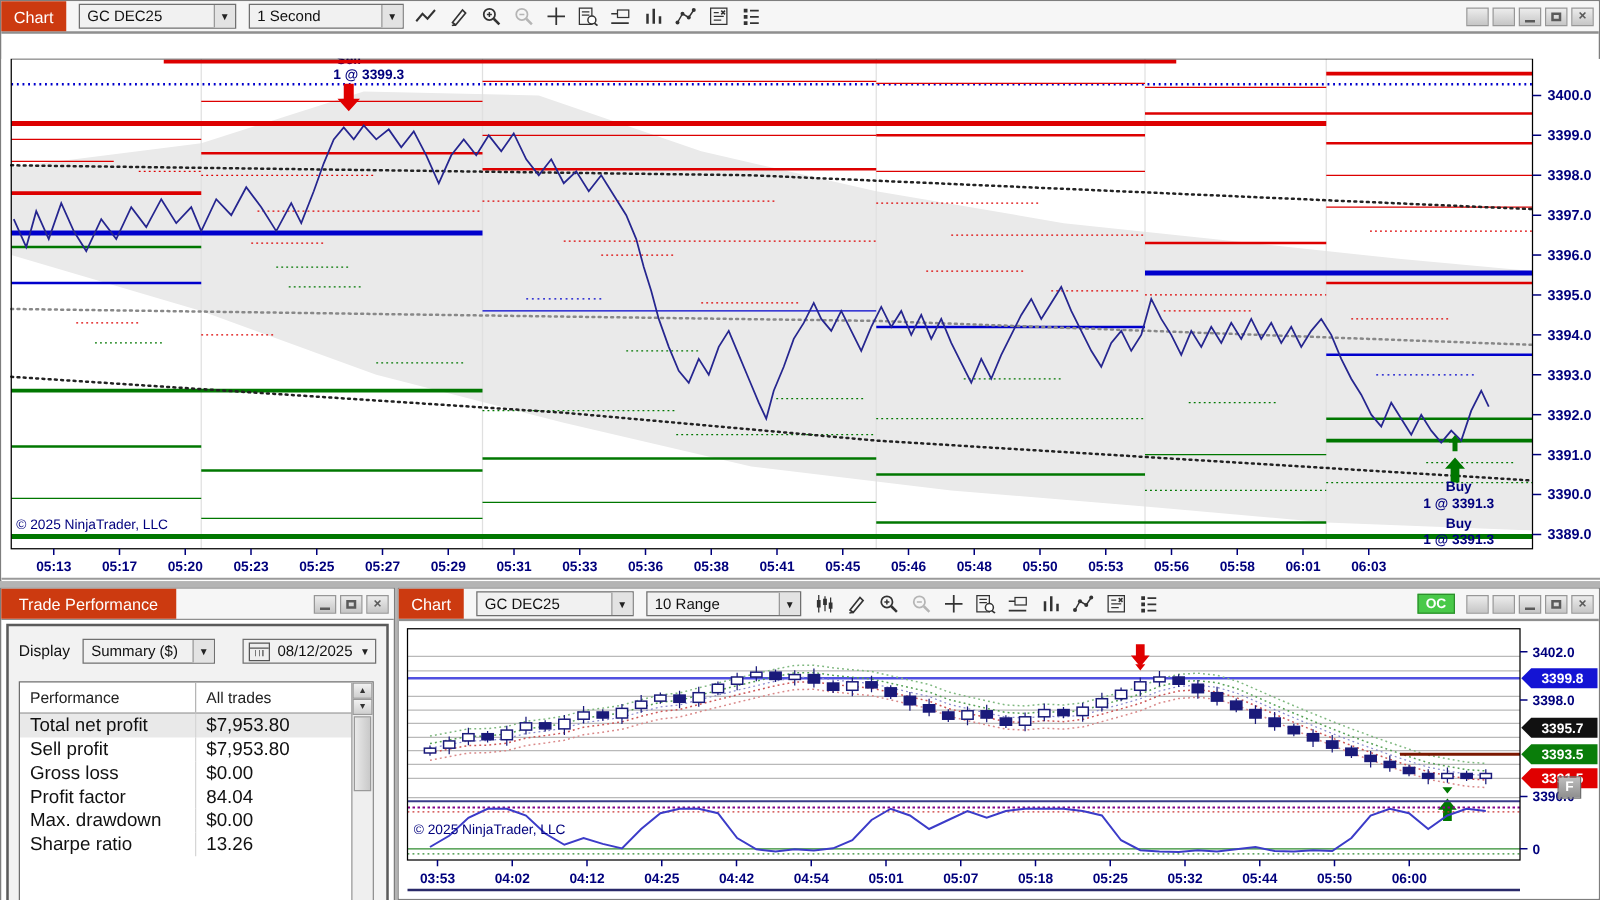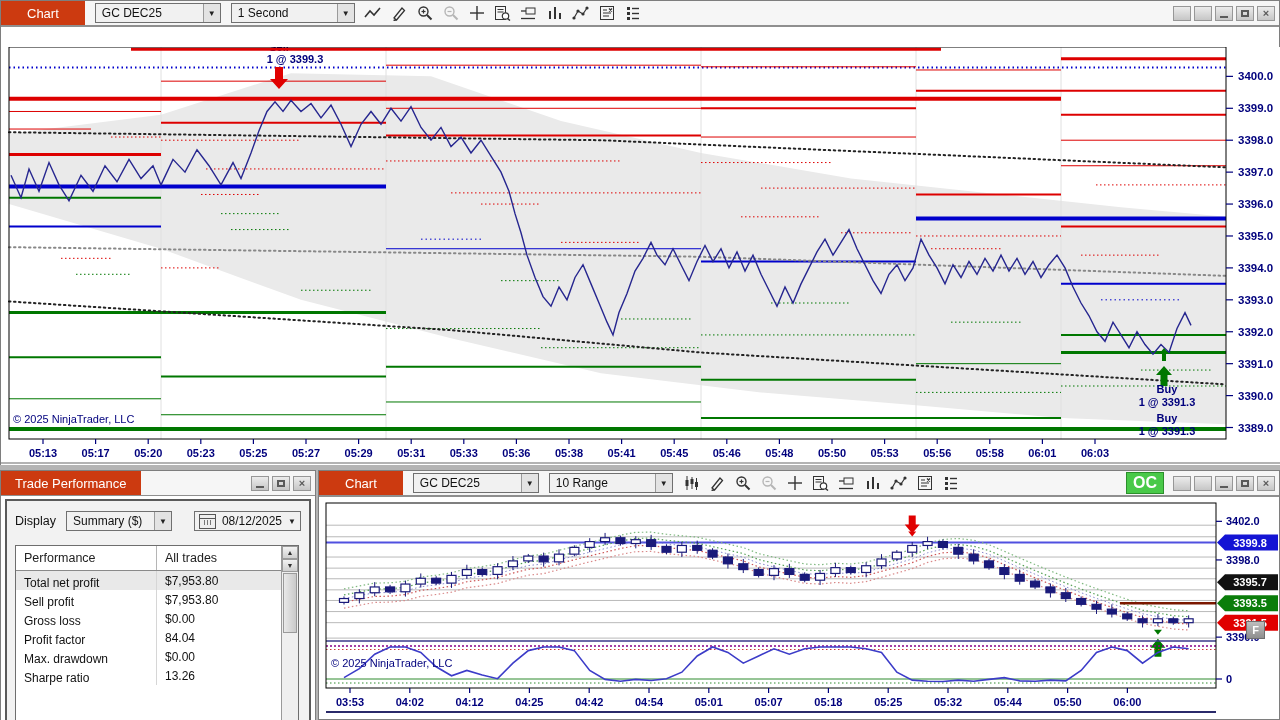--- a/index.html
+++ b/index.html
@@ -1,41 +1,41 @@
 <!DOCTYPE html>
 <html><head>
 <meta charset="utf-8">
 <style>
   html,body{margin:0;padding:0}
   body{width:1280px;height:720px;background:#b4b4b4;font-family:"Liberation Sans",sans-serif;overflow:hidden;position:relative}
   .window{position:absolute;background:#ffffff;border:1px solid #7e7e7e;box-sizing:border-box}
   .titlebar{height:24px;background:#f6f6f6;border-bottom:2px solid #8f8f8f;display:flex;align-items:center;position:relative}
-  .tab{background:#cc3a10;color:#fff;font-size:13px;height:24px;display:flex;align-items:center;padding:0 26px;flex:0 0 auto}
+  .tab{background:#cc3a10;color:#fff;font-size:13px;height:24px;display:flex;align-items:center;padding:0 10px;flex:0 0 auto}
   .dd{display:flex;align-items:center;border:1px solid #707070;background:#f1f1f1;height:18px;font-size:12px;color:#111;margin-left:10px}
   .dd .txt{padding:0 6px;white-space:nowrap;overflow:hidden}
   .dd .arw{width:16px;height:100%;border-left:1px solid #9a9a9a;display:flex;align-items:center;justify-content:center;font-size:8px;color:#222;background:#e3e3e3}
   .tbicons{display:flex;align-items:center;margin-left:8px;gap:6px}
   .tbicon{width:20px;height:18px;display:flex;align-items:center;justify-content:center}
   .winbtns{margin-left:auto;display:flex;gap:3px;padding-right:4px;align-items:center}
   .wbtn{width:18px;height:15px;background:linear-gradient(#ececec,#c6c6c6);border:1px solid #979797;display:flex;align-items:center;justify-content:center;font-size:11px;font-weight:bold;color:#5a5a5a;line-height:1;box-sizing:border-box}
   .wbtn .minbar{width:8px;height:2px;background:#5a5a5a;margin-top:7px}
   .wbtn .maxbox{width:8px;height:7px;border:2px solid #5a5a5a;box-sizing:border-box}
   .statusbar{height:21px;border-bottom:1px solid #a9a9a9;display:flex;align-items:center;background:#fff}
   .timeText{color:#00007d;font-size:12.5px;font-weight:bold;font-style:italic;padding-left:8px}
-  .ocbadge{background:#49c949;border:1px solid #2c8f2c;color:#fff;font-size:16px;font-weight:bold;padding:1px 6px;margin-right:6px}
+  .ocbadge{background:#49c949;border:1px solid #2c8f2c;color:#fff;font-size:11px;font-weight:bold;padding:1px 6px;margin-right:6px}
   svg{position:absolute}
   
   .tp-body{position:absolute;left:4px;top:28px;right:4px;bottom:2px;border:2px solid #5a5a5a;background:#f2f2f2}
   .tp-controls{display:flex;align-items:center;padding:10px 8px 8px 8px;gap:8px}
   .tp-label{font-size:12.5px;color:#111}
   .tp-table{position:absolute;left:8px;top:44px;width:282px;bottom:6px;border:1px solid #6e6e6e;background:#fff}
   .tp-head{display:flex;height:24px;border-bottom:1px solid #8a8a8a;align-items:center;font-size:12.5px;color:#222}
   .tp-col1{width:140px;padding-left:8px;box-sizing:border-box}
   .tp-col2{flex:1;padding-left:8px;border-left:1px solid #b5b5b5;box-sizing:border-box;height:100%;display:flex;align-items:center}
-  .trow{display:flex;height:19px;align-items:flex-end;font-size:12px;color:#111}
+  .trow{display:flex;height:19px;align-items:center;font-size:15px;color:#111}
   .trow.hl{background:#e9e9e9}
   .trow .c1{width:140px;padding-left:8px;box-sizing:border-box;white-space:nowrap}
   .trow .c2{flex:1;padding-left:8px;border-left:1px solid #d6d6d6;box-sizing:border-box;height:100%;display:flex;align-items:center;white-space:nowrap}
   .tp-scroll{position:absolute;right:0;top:0;bottom:0;width:16px;border-left:1px solid #9a9a9a;background:#efefef;display:flex;flex-direction:column}
   .sbtn{height:13px;border:1px solid #9a9a9a;background:linear-gradient(#f2f2f2,#cfcfcf);font-size:7px;color:#333;display:flex;align-items:center;justify-content:center;box-sizing:border-box}
   .sthumb{margin:1px;height:58px;background:linear-gradient(90deg,#e9e9e9,#c9c9c9);border:1px solid #9a9a9a}
   .cal-ic{width:15px;height:13px;border:1px solid #555;background:#eee;position:relative;margin:0 4px}
   .cal-ic:before{content:"";position:absolute;left:0;right:0;top:3px;height:1px;background:#555}
   .cal-ic:after{content:"";position:absolute;left:4px;top:5px;width:7px;height:5px;background:repeating-linear-gradient(90deg,#777 0 1px,transparent 1px 3px)}
   .fbtn{position:absolute;width:17px;height:16px;background:linear-gradient(#bdbdbd,#8f8f8f);border:1px solid #6f6f6f;color:#fff;font-weight:bold;font-size:11px;display:flex;align-items:center;justify-content:center}

